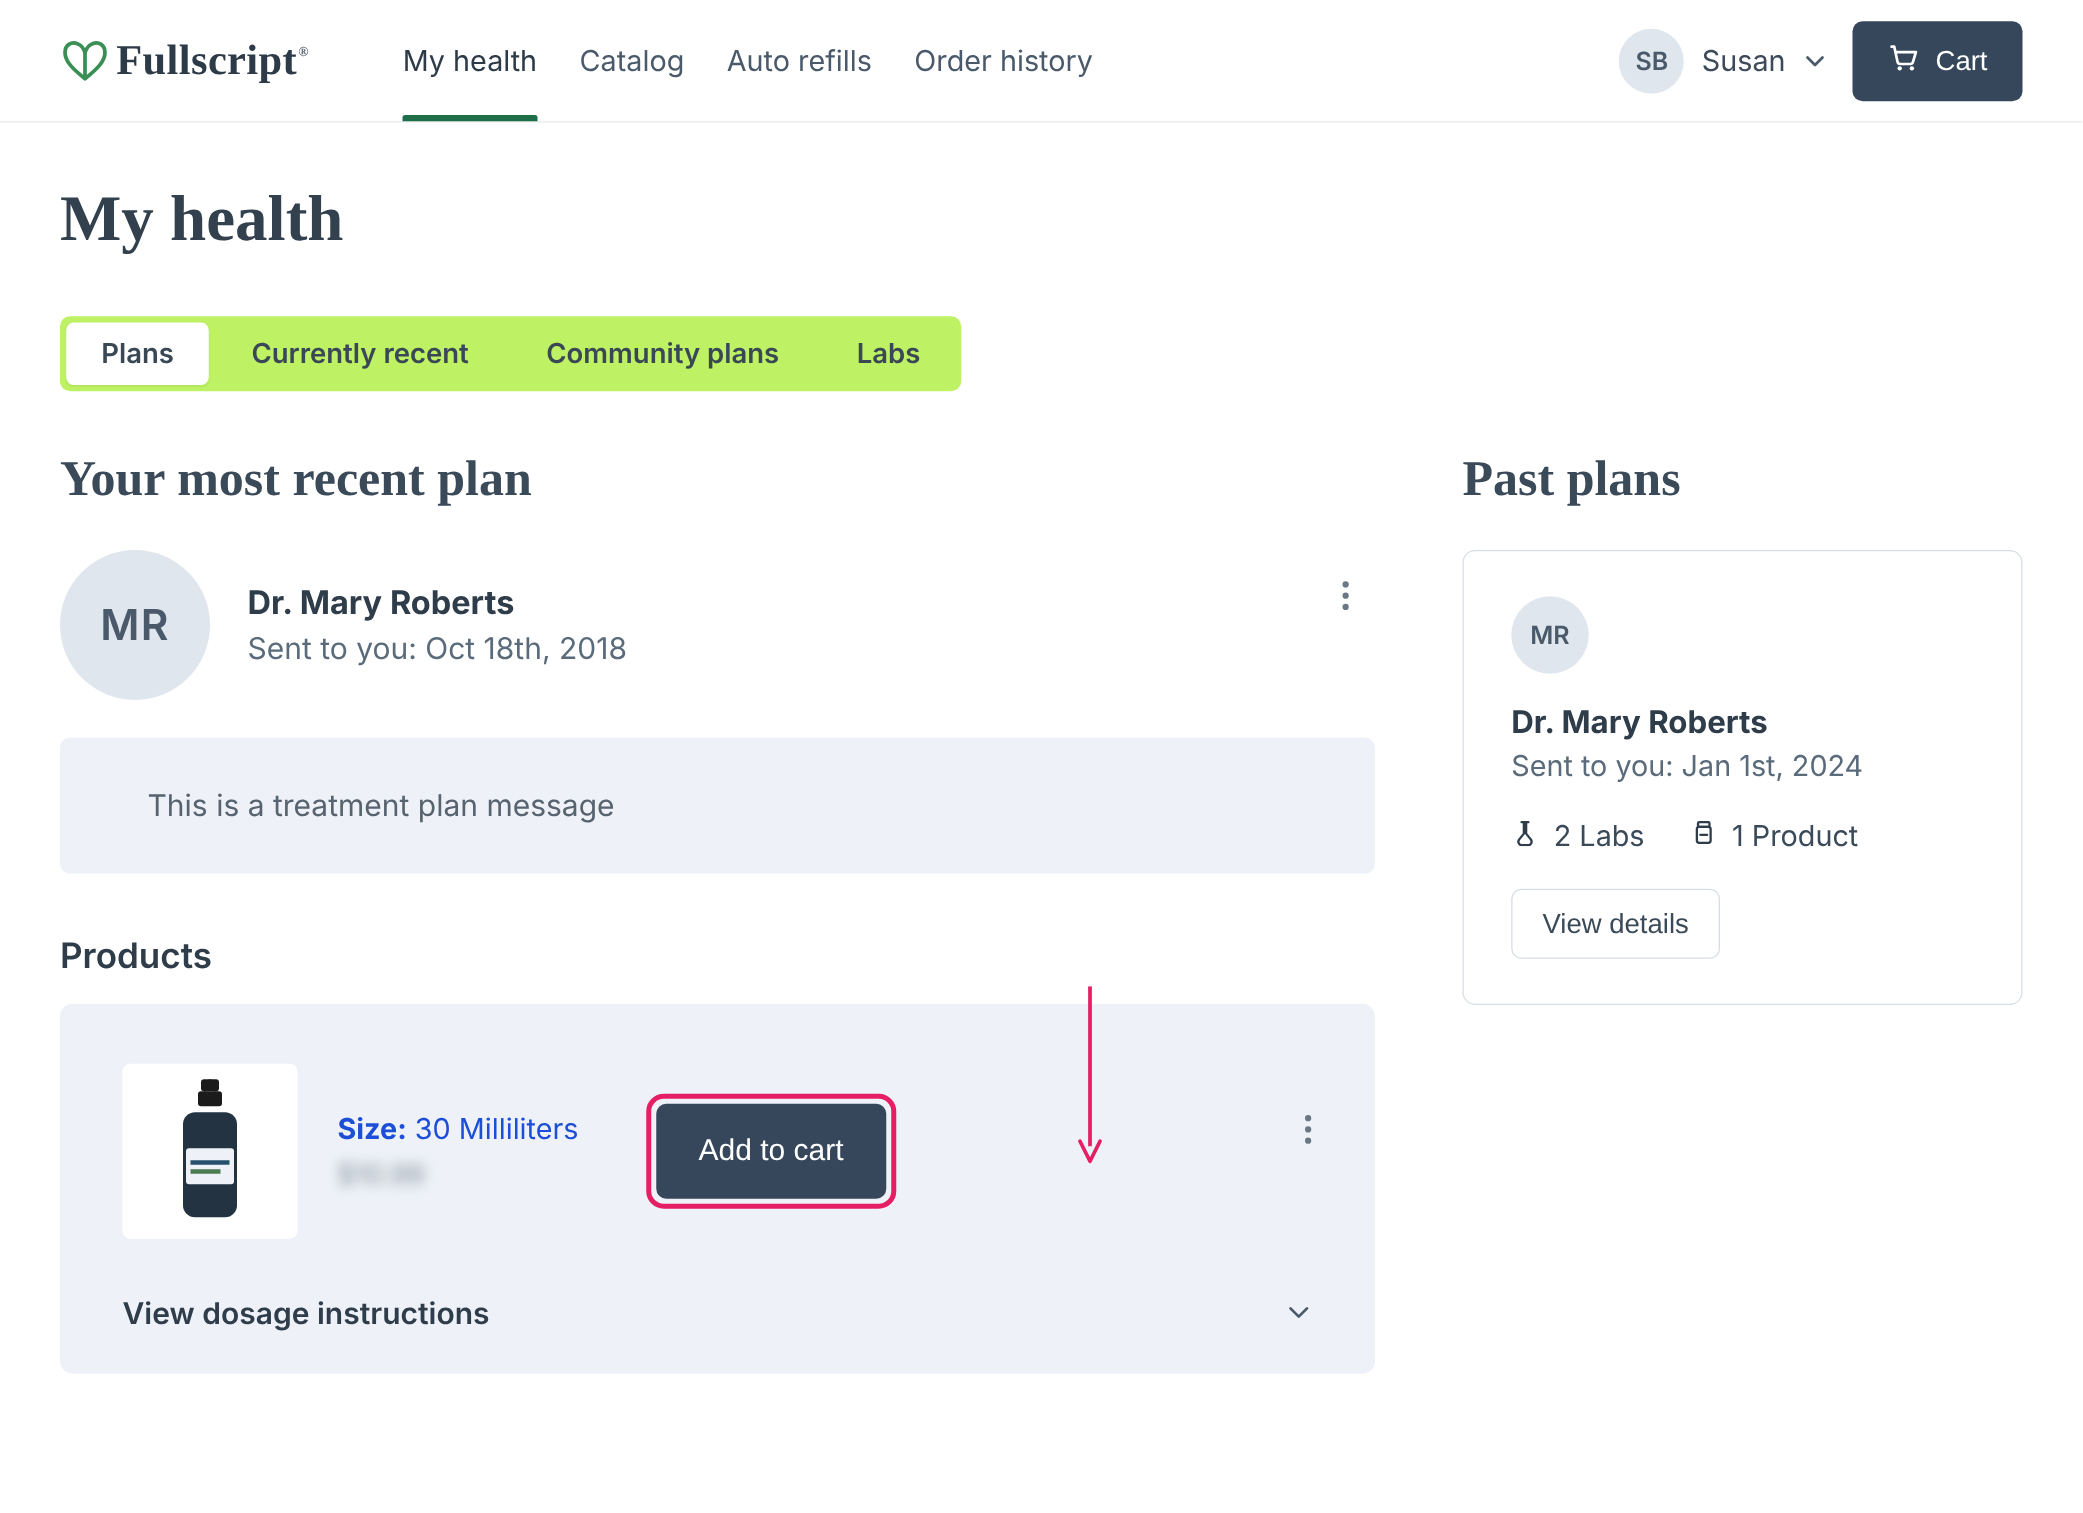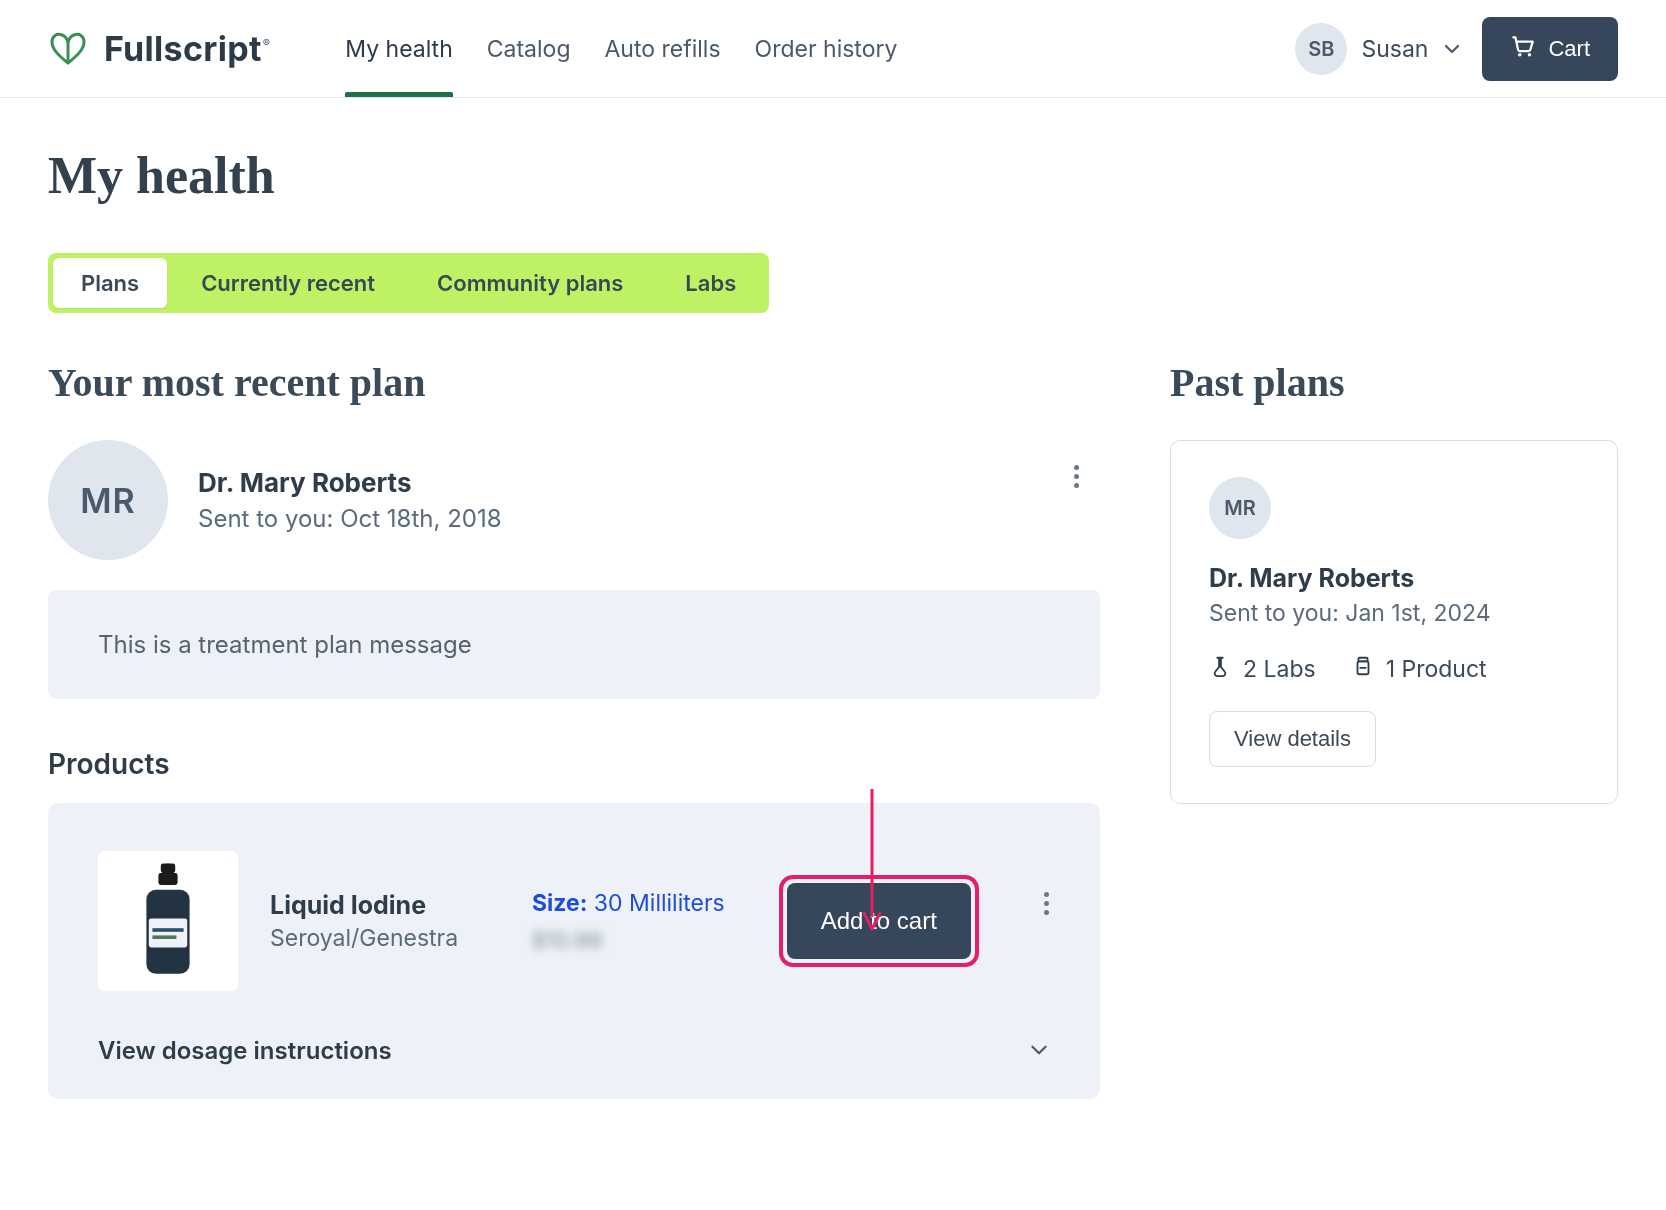--- a/index.html
+++ b/index.html
@@ -27,21 +27,21 @@
   }
 
   
   .header{
     display:flex;
     align-items:center;
     padding:0 48px;
     height:98px;
     border-bottom:1px solid #e6e9ed;
   }
-  .logo{display:flex;align-items:center;gap:12px;}
+  .logo{display:flex;align-items:center;gap:1px;font-family:Liberation Serif, serif;}
   .logo-mark svg{display:block;}
   .logo-word{
     font-size:34px;
     font-weight:700;
     letter-spacing:.3px;
     color:#2d3a47;
     margin-left:4px;
     position:relative;
   }
   .logo-word .reg{
@@ -161,21 +161,21 @@
     position:absolute;right:10px;top:18px;
     width:28px;height:36px;display:flex;flex-direction:column;
     align-items:center;justify-content:center;gap:4px;cursor:pointer;
   }
   .kebab span{width:5px;height:5px;border-radius:50%;background:#6a7885;}
 
   .msg-card{
     margin-top:30px;
     background:var(--card);
     border-radius:8px;
-    padding:40px 50px;
+    padding:40px 70px;
     color:#57636f;
     font-size:24px;
   }
 
   .subsection-h{
     font-size:28px;font-weight:600;color:#2f3d4b;margin:48px 0 22px 0;
   }
 
   
   .prod-card{
@@ -340,24 +340,20 @@
               <rect x="24" y="2" width="12" height="8" rx="2" fill="#1b1b1b"></rect>
               <path d="M30 2 v-0" stroke="#1b1b1b"></path>
               <rect x="22" y="10" width="16" height="10" rx="2" fill="#1b1b1b"></rect>
               <path d="M30 0 L30 -2"></path>
               <rect x="12" y="24" width="36" height="70" rx="8" fill="#233341"></rect>
               <rect x="14" y="48" width="32" height="24" rx="2" fill="#eef2f8"></rect>
               <rect x="17" y="56" width="26" height="3" fill="#26506b"></rect>
               <rect x="17" y="62" width="20" height="3" fill="#4c7a52"></rect>
               <path d="M26 10 q4 -14 8 0" stroke="#1b1b1b" stroke-width="2" fill="none"></path>
             </svg>
-          </div>
-          <div class="prod-meta">
-            <div class="prod-title">Liquid Iodine</div>
-            <div class="prod-brand">Seroyal/Genestra</div>
           </div>
           <div>
             <div class="prod-size">
               <b>Size:</b>
               <span>30 Milliliters</span>
             </div>
             <div class="price-blur">$10.99</div>
           </div>
           <div class="atc-wrap">
             <div class="atc-ring"></div>

